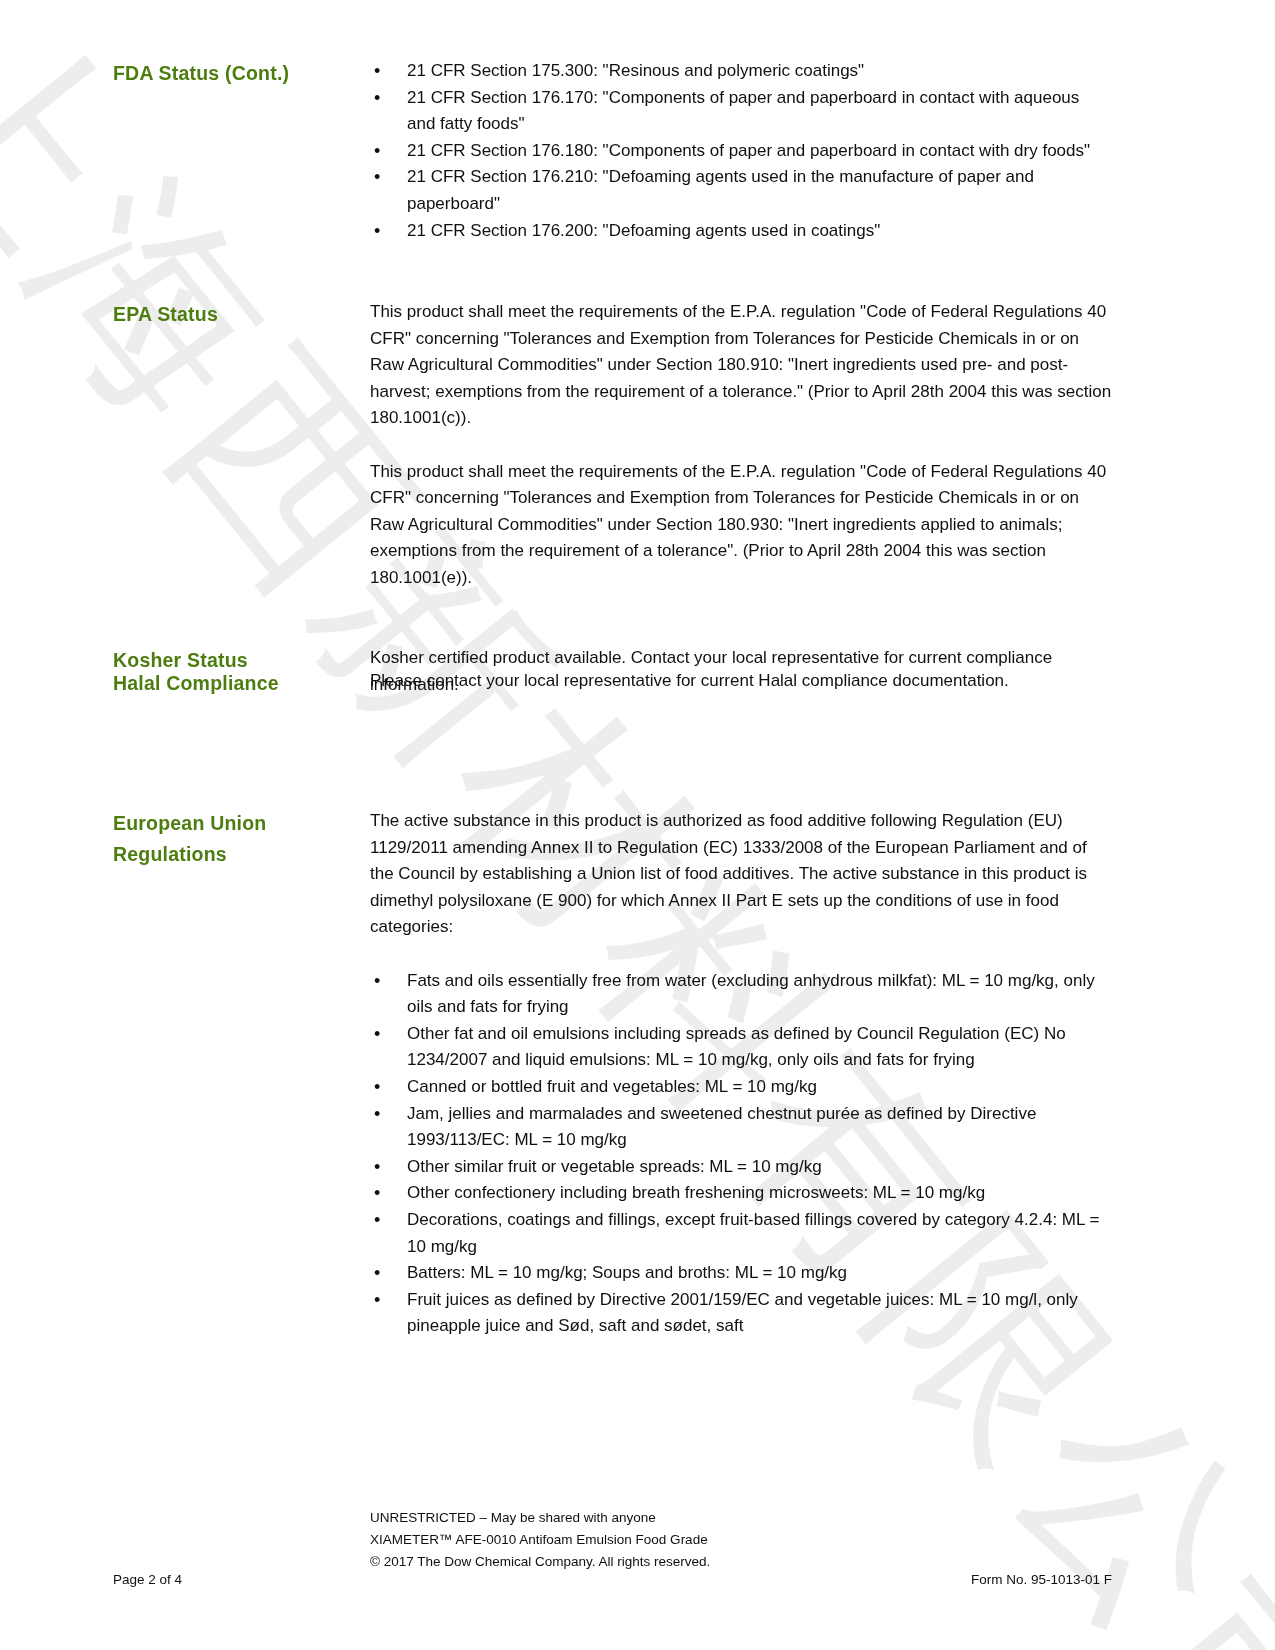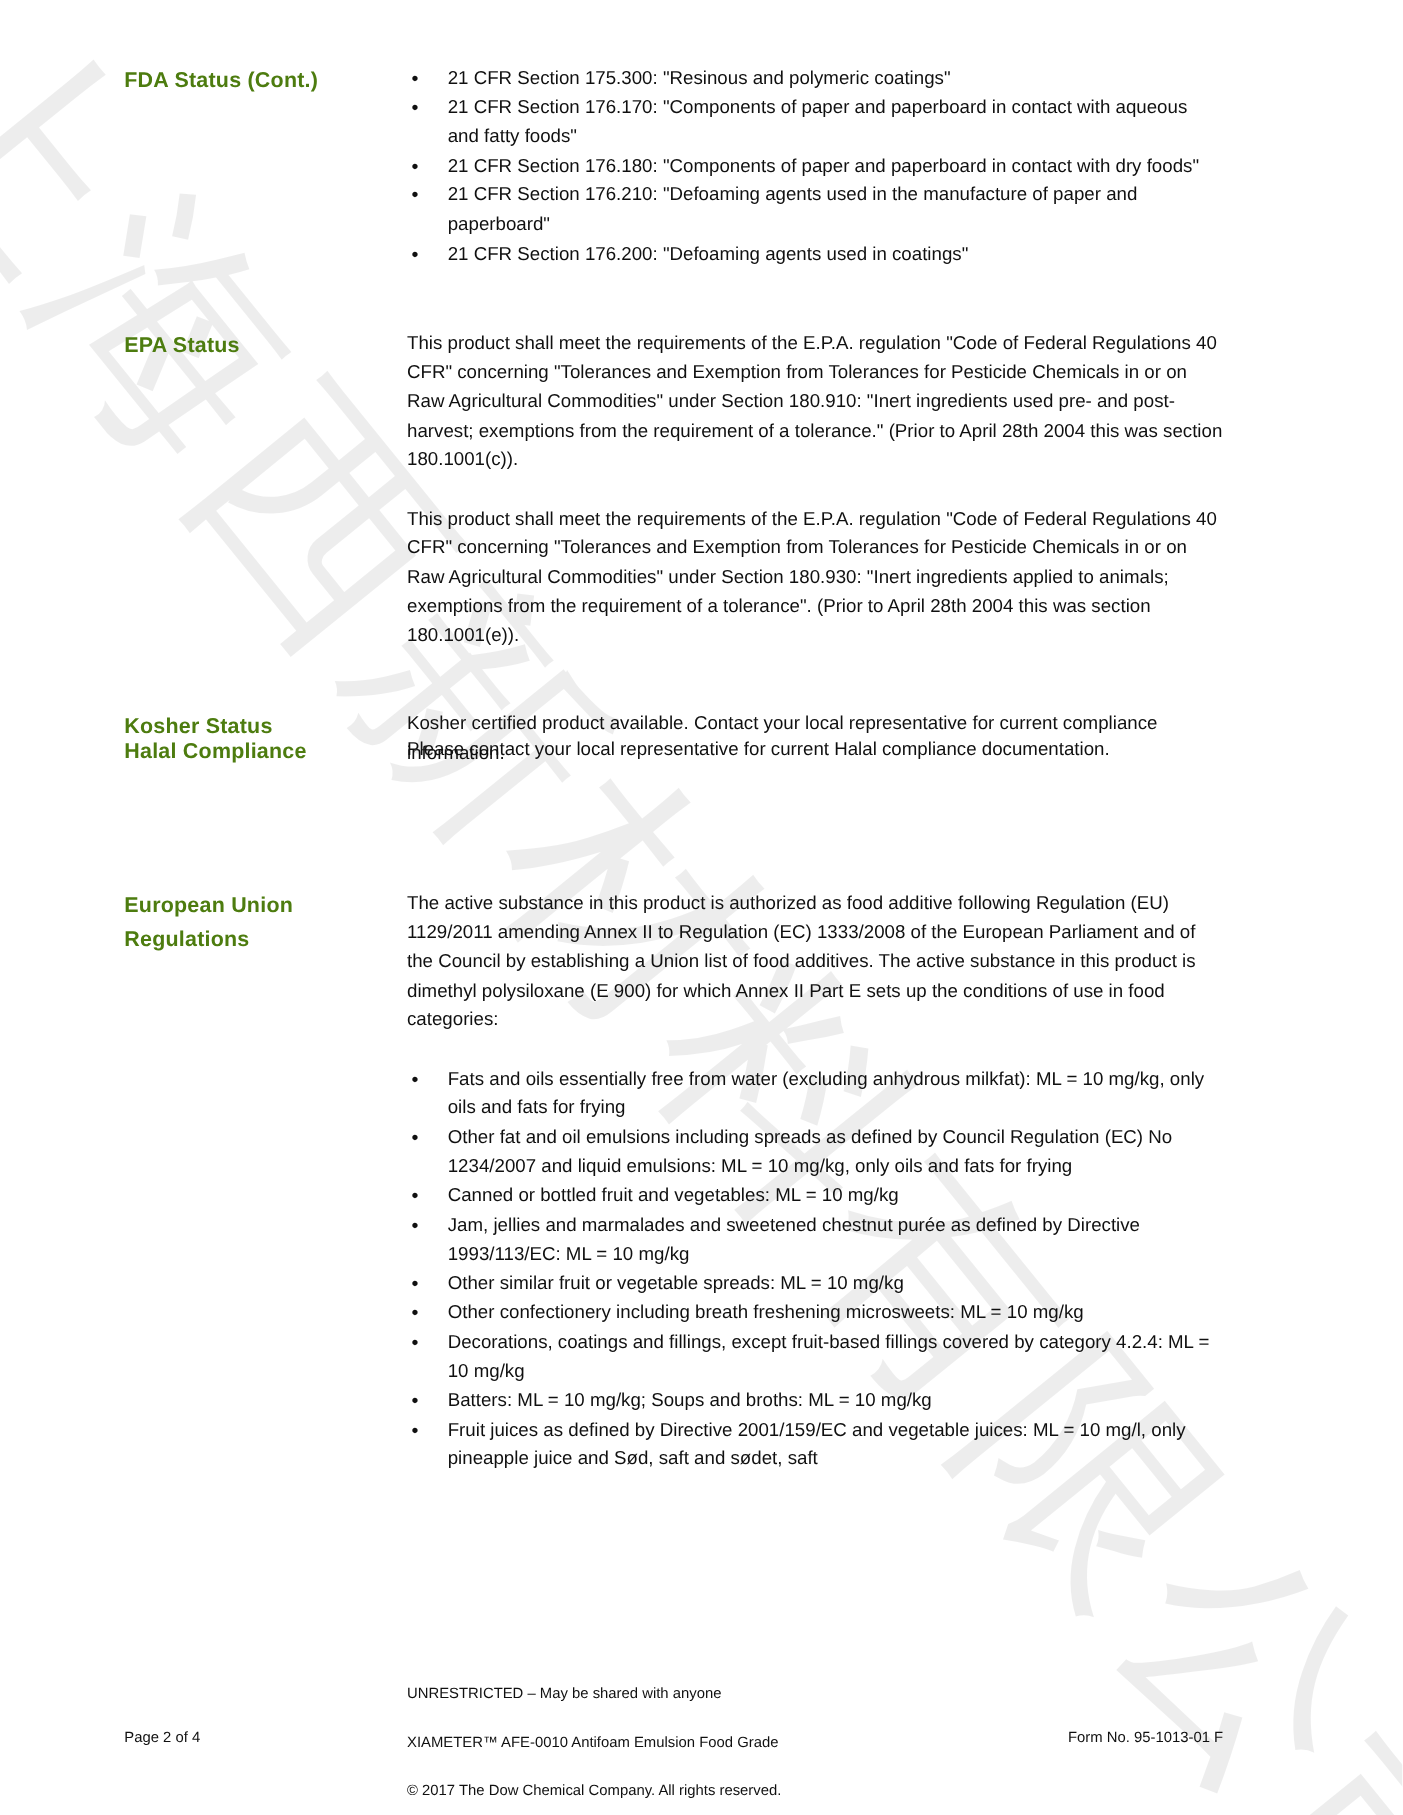--- a/index.html
+++ b/index.html
@@ -55,21 +55,21 @@
   }
   .doc-list.gap-top { margin-top:26.6px; }
   .footer-center {
     position:absolute;
     left:370px; top:1507px;
     width:740px;
     font-size:13.5px;
     line-height:21.8px;
     z-index:1;
   }
-  .footer-center div { white-space:nowrap;margin-top:22px; }
+  .footer-center div { white-space:nowrap; }
   .footer-center sup { font-size:9px; vertical-align:super; letter-spacing:0; }
   .page-number {
     position:absolute;
     left:113px; top:1572px;
     font-size:13.5px;
     z-index:1;
   }
   .form-number {
     position:absolute;
     right:163px; top:1572px;

